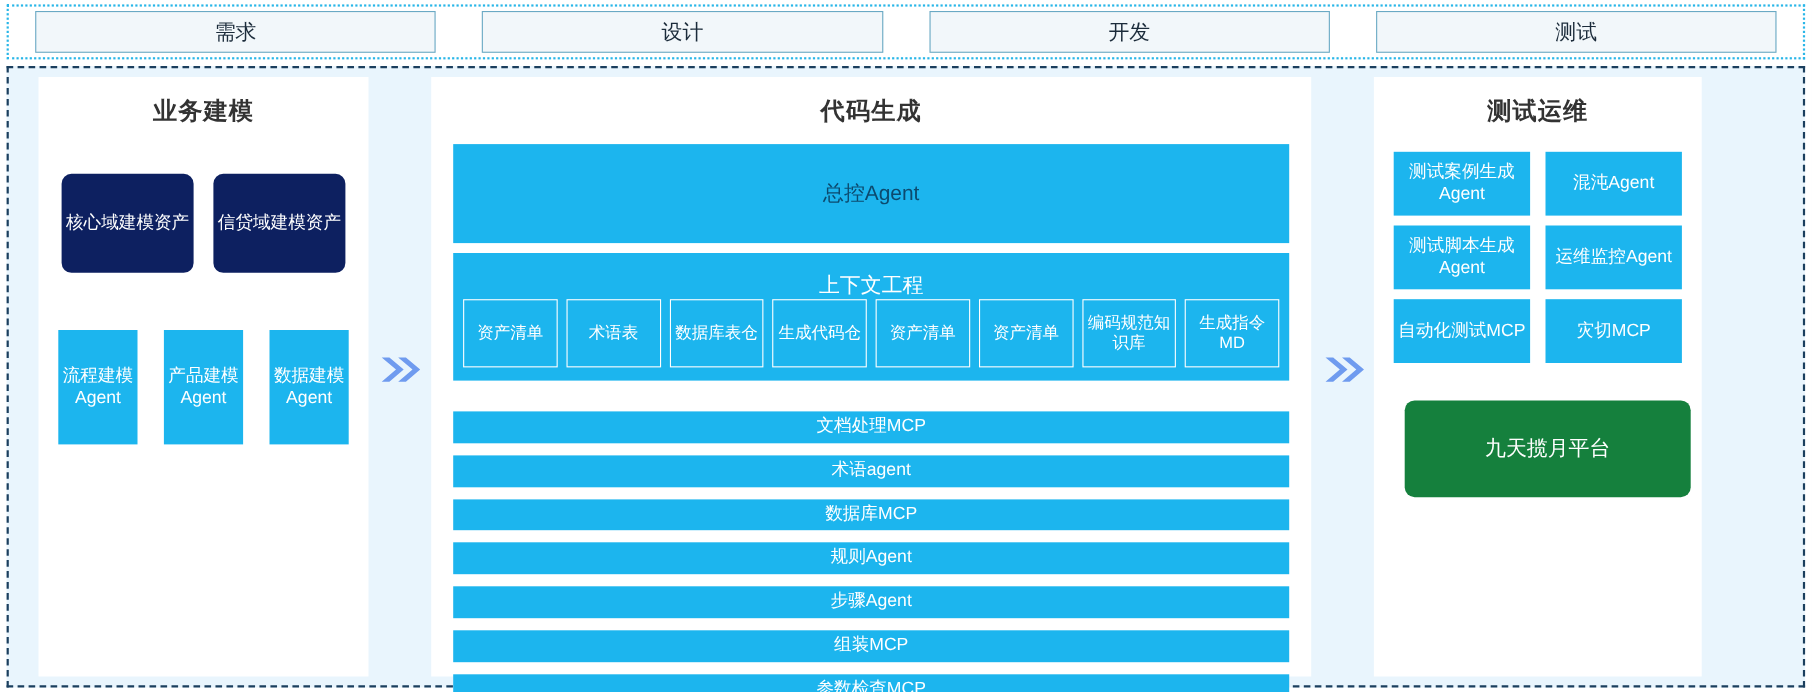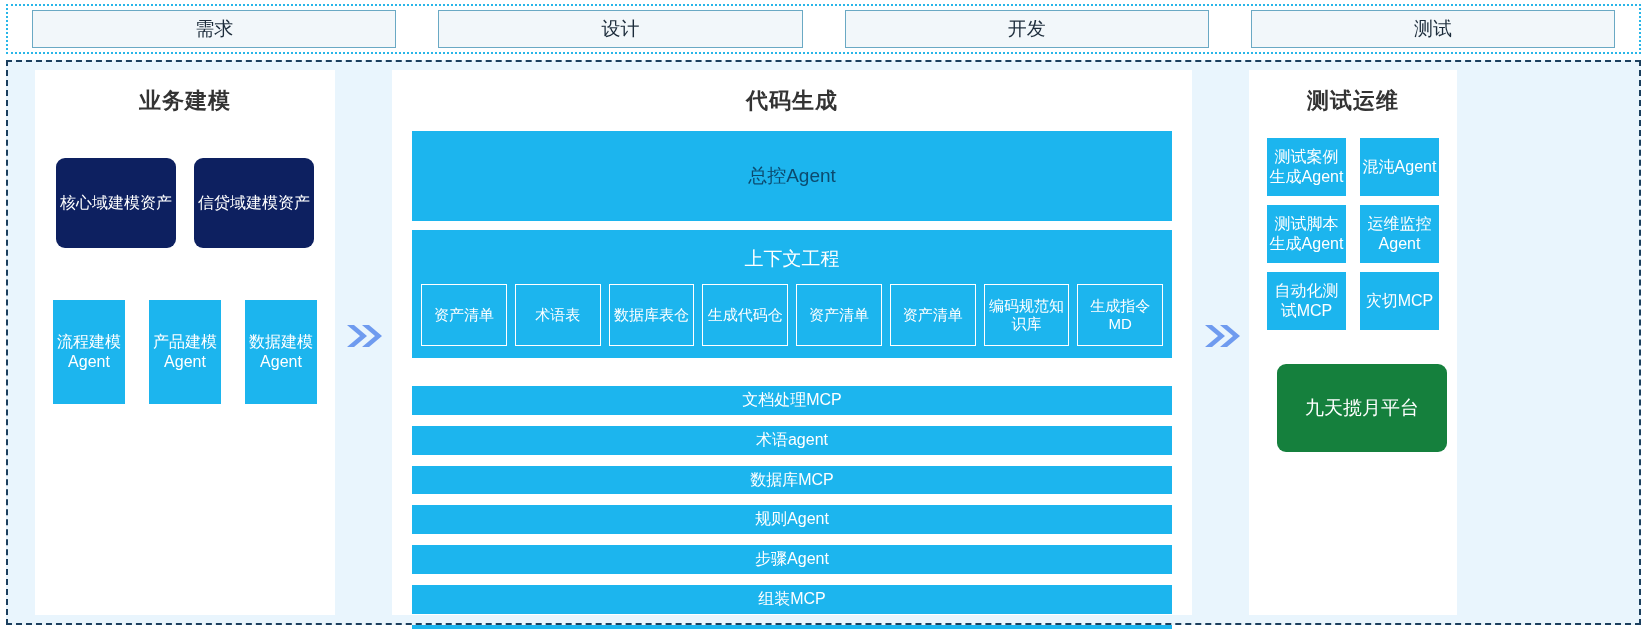--- a/index.html
+++ b/index.html
@@ -57,21 +57,21 @@
   
   .panel {
     background: #ffffff;
     position: relative;
     display: flex;
     flex-direction: column;
     align-items: center;
   }
   .panel-left   { width: 300px; margin-left: 19px; }
   .panel-center { width: 800px; margin-left: 57px; gap: 15px; }
-  .panel-right  { width: 208px; margin-left: 57px; }
+  .panel-right  { width: 298px; margin-left: 57px; }
 
   .panel-title {
     font-size: 22px;
     font-weight: bold;
     color: #333333;
     text-align: center;
     margin-top: 16px;
     letter-spacing: 1px;
   }
 
@@ -152,21 +152,21 @@
     margin-top: 9px;
     background: #1cb5ee;
     padding: 10px 9px 12px 9px;
     display: flex;
     flex-direction: column;
   }
   .context-title {
     color: #ffffff;
     font-size: 19px;
     text-align: center;
-    margin: 6px 0 12px 0;
+    margin: 6px 0 0 0;
     font-family: Liberation Mono, monospace;
   }
   .context-row {
     display: flex;
     gap: 8px;
   }
   .context-item {
     flex: 1 1 0;
     min-height: 62px;
     border: 1px solid #ffffff;

